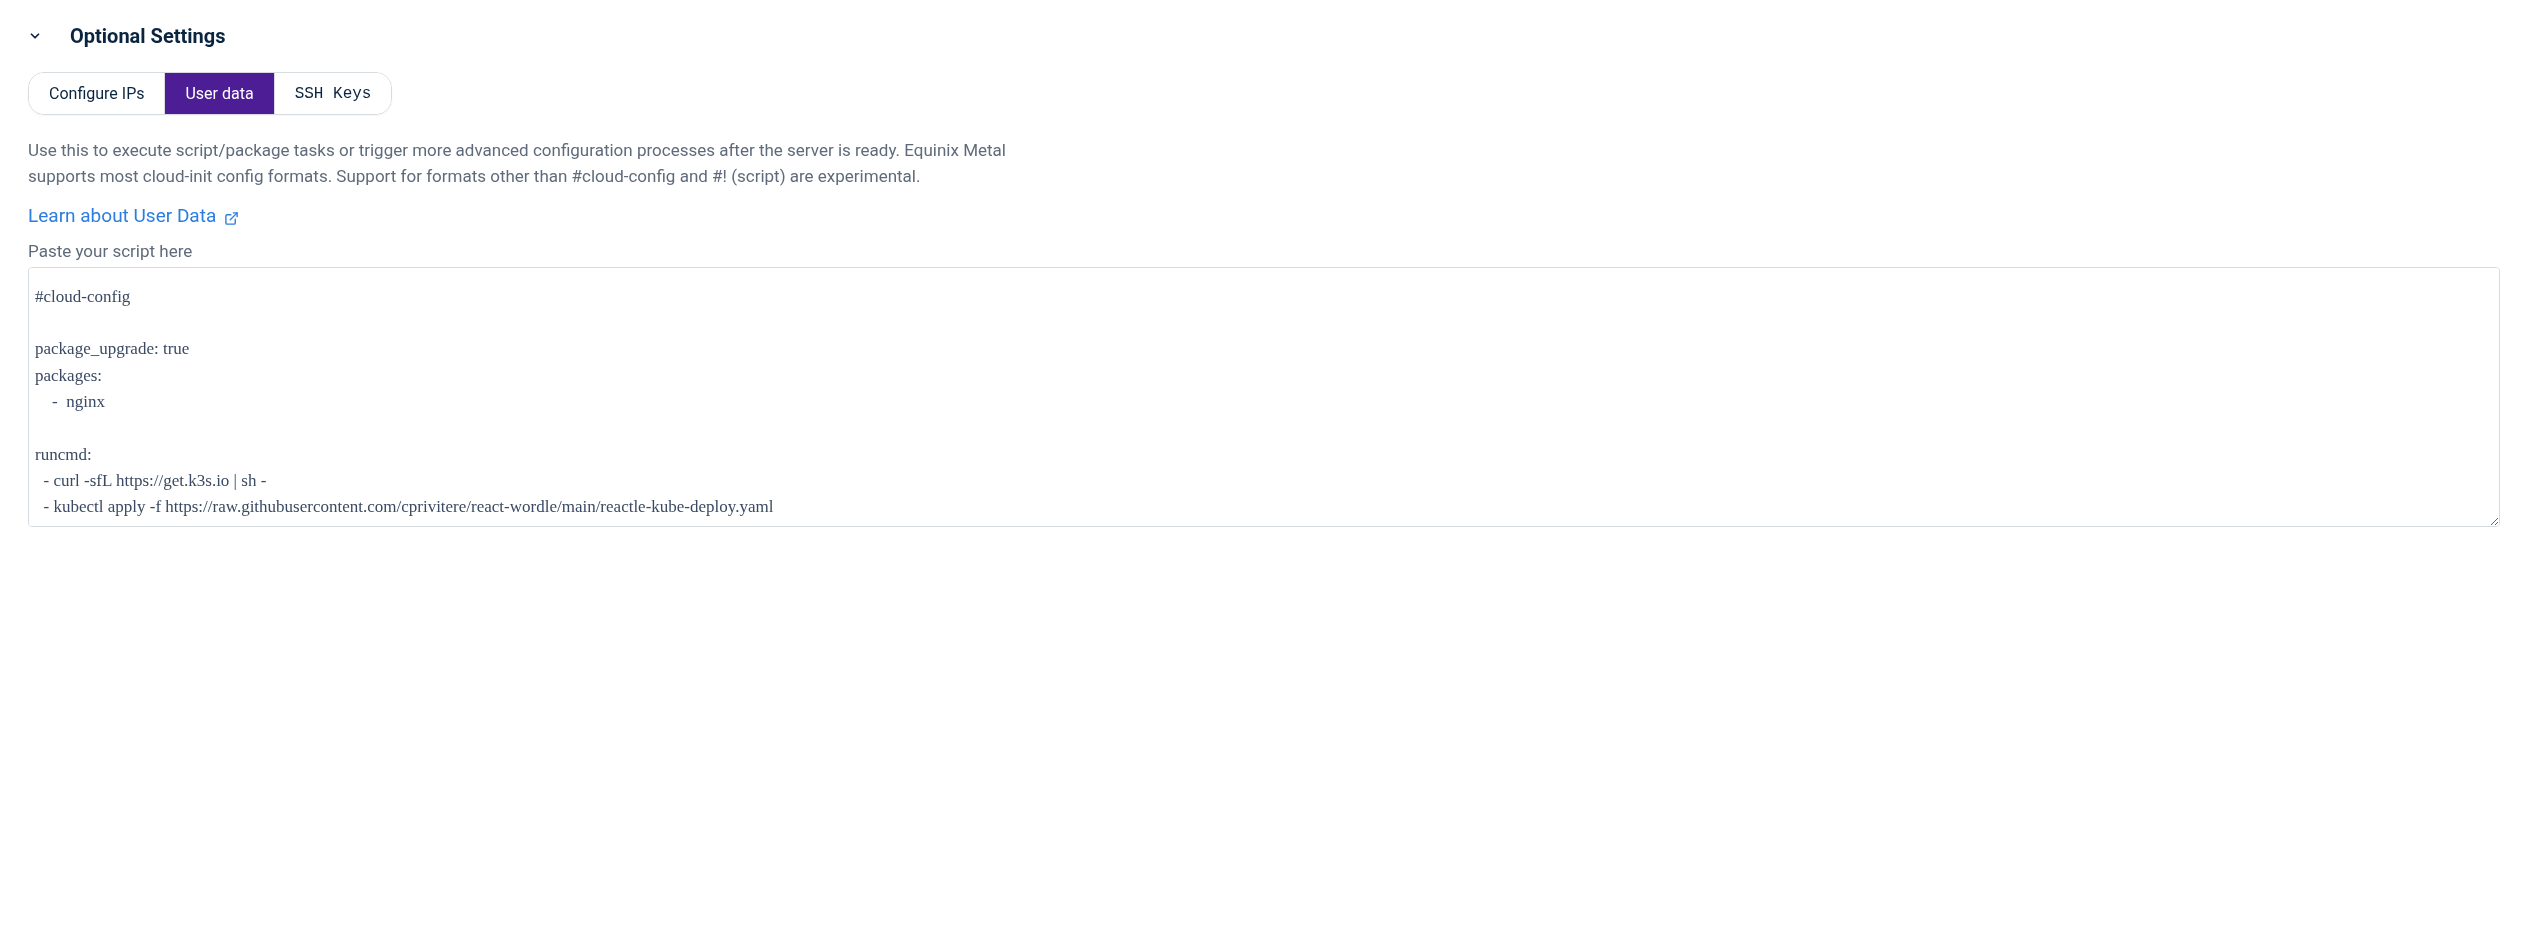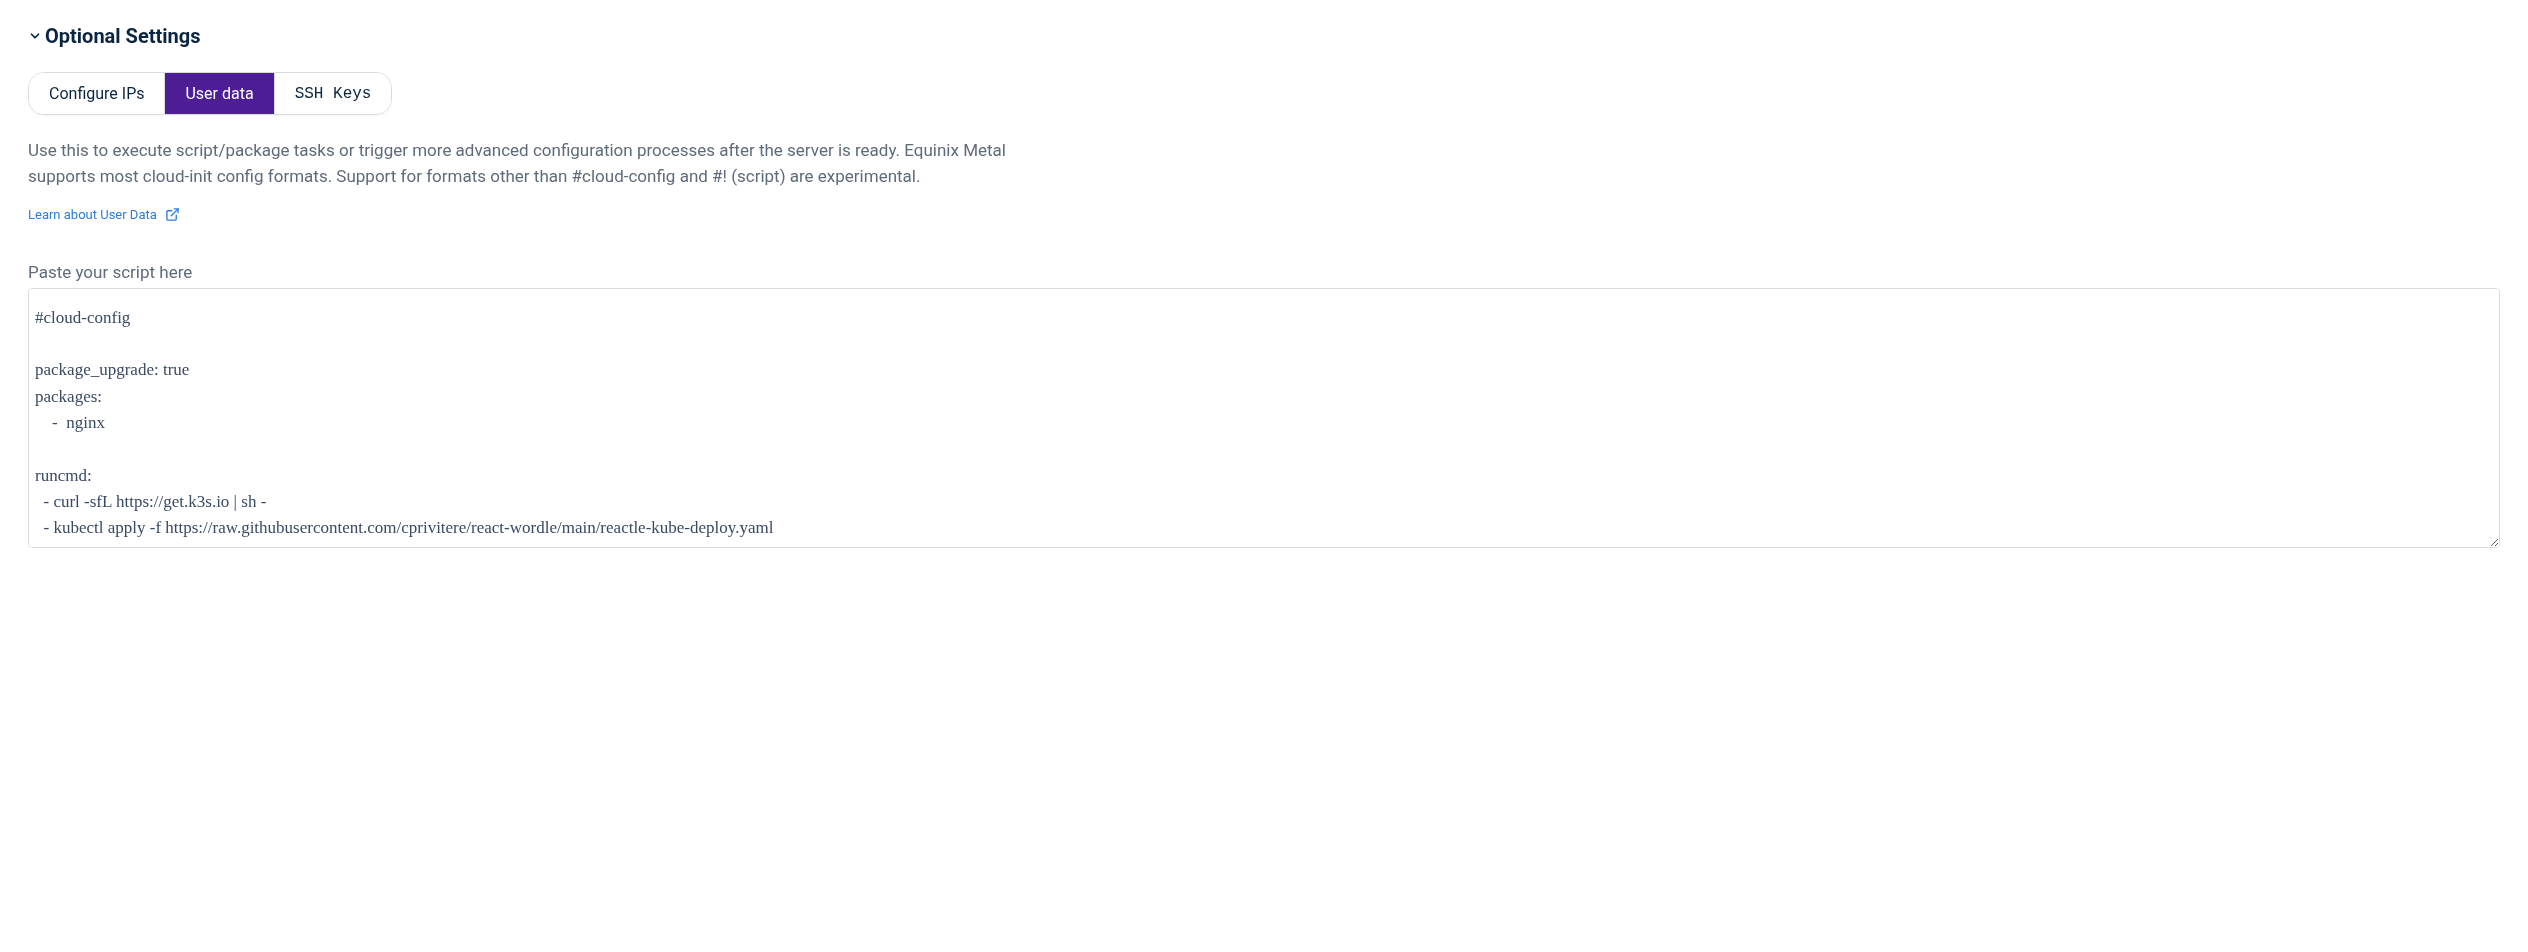--- a/index.html
+++ b/index.html
@@ -9,21 +9,21 @@
     }
     body {
       font-family: -apple-system, BlinkMacSystemFont, "Segoe UI", Roboto, Helvetica, Arial, sans-serif;
       background: #ffffff;
       color: #0a2540;
       padding: 24px 28px;
     }
     .section-header {
       display: flex;
       align-items: center;
-      gap: 3px;
+      gap: 28px;
       margin-bottom: 24px;
       cursor: pointer;
     }
     .section-header .chevron {
       width: 14px;
       height: 14px;
       display: inline-flex;
       align-items: center;
       justify-content: center;
       color: #0a2540;
@@ -63,24 +63,24 @@
       font-size: 17px;
       line-height: 1.55;
       color: #5f6b7a;
       margin-bottom: 14px;
       max-width: 1000px;
     }
     .learn-link {
       display: inline-flex;
       align-items: center;
       gap: 8px;
-      font-size: 13px;
+      font-size: 19px;
       color: #2a7de1;
       text-decoration: none;
-      margin-bottom: 40px;
+      margin-bottom: 14px;
       cursor: pointer;
     }
     .ext-icon {
       width: 15px;
       height: 15px;
       display: inline-block;
       color: #2a7de1;
     }
     .field-label {
       font-size: 17px;

